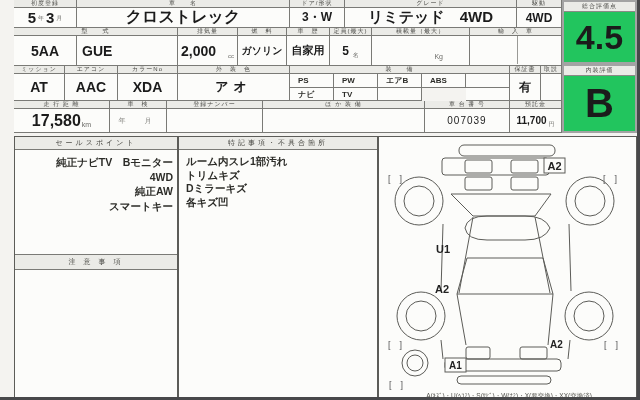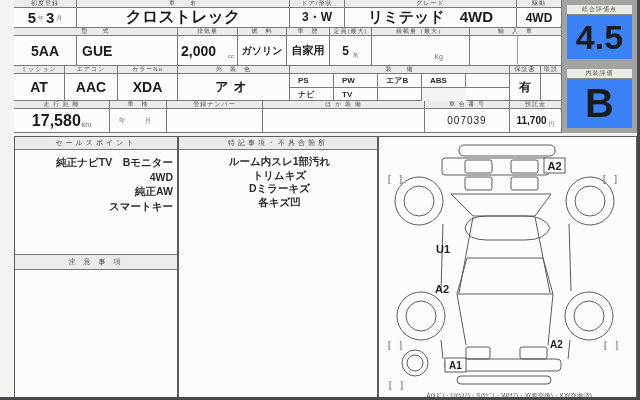--- a/index.html
+++ b/index.html
@@ -21,22 +21,22 @@
   }
   .vc{
     position:absolute;box-sizing:border-box;
     background:#fcfcfa;border-right:1px solid #7a7a76;border-bottom:1px solid #7a7a76;
     display:flex;align-items:center;justify-content:center;
     font-weight:bold;white-space:nowrap;overflow:hidden;
   }
   .unit{font-size:6px;color:#6b6b67;font-weight:normal;align-self:flex-end;padding-bottom:4px;}
   .num-lg{font-size:15px;}
   .score-box{
-    position:absolute;box-sizing:border-box;background:#3b82f6;
-    border:5px solid #a3a3a3;display:flex;flex-direction:column;z-index:3;
+    position:absolute;box-sizing:border-box;background:#22c55e;
+    border:2px solid #a3a3a3;display:flex;flex-direction:column;z-index:3;
   }
   .score-box .sb-label{
     height:9px;font-size:6px;color:#4c4c48;letter-spacing:1px;
     display:flex;align-items:center;justify-content:center;background:#ebebe7;
     border-bottom:1px solid #8a8a86;
   }
   .score-box .sb-val{flex:1;display:flex;align-items:center;justify-content:center;font-weight:bold;}
   .panel{
     position:absolute;box-sizing:border-box;background:#fcfcfa;
     border:1px solid #5c5c58;overflow:hidden;
@@ -173,21 +173,21 @@
       <div>純正ナビTV　Bモニター</div>
       <div>4WD</div>
       <div>純正AW</div>
       <div>スマートキー</div>
     </div>
     <div class="caution-band">注 意 事 項</div>
   </div>
 
   <div class="panel" style="left:178px;top:136px;width:200px;height:262px;">
     <div class="panel-title">特記事項・不具合箇所</div>
-    <div class="txt-lines" style="line-height:13.5px;text-align:center;">
+    <div class="txt-lines" style="line-height:13.5px;">
       <div>ルーム内スレ1部汚れ</div>
       <div>トリムキズ</div>
       <div>Dミラーキズ</div>
       <div>各キズ凹</div>
     </div>
   </div>
 
   <div class="panel diagram" style="left:378px;top:136px;width:259px;height:262px;">
     <svg width="259" height="262" viewBox="0 0 259 262">
       <g fill="none" stroke="#5c5c58" stroke-width="1">

